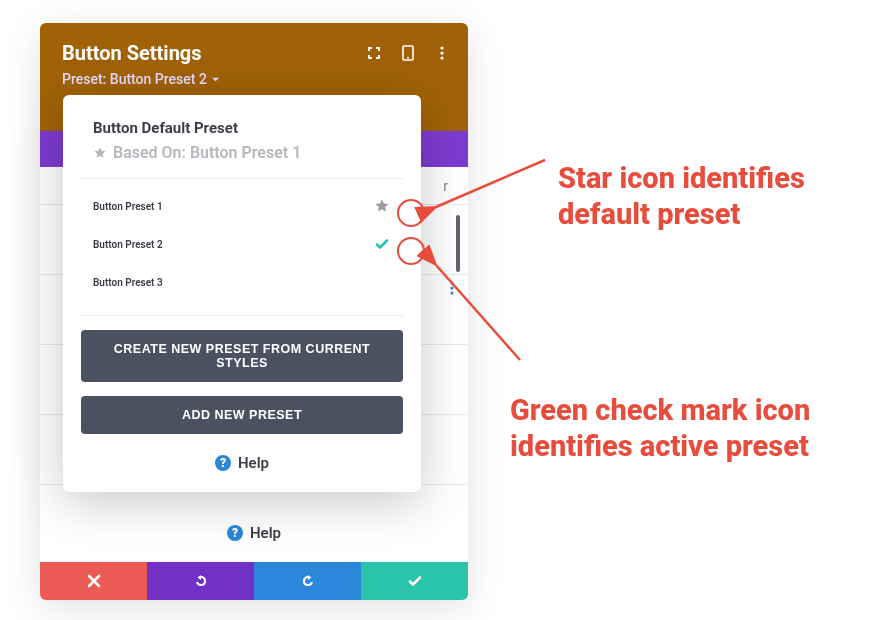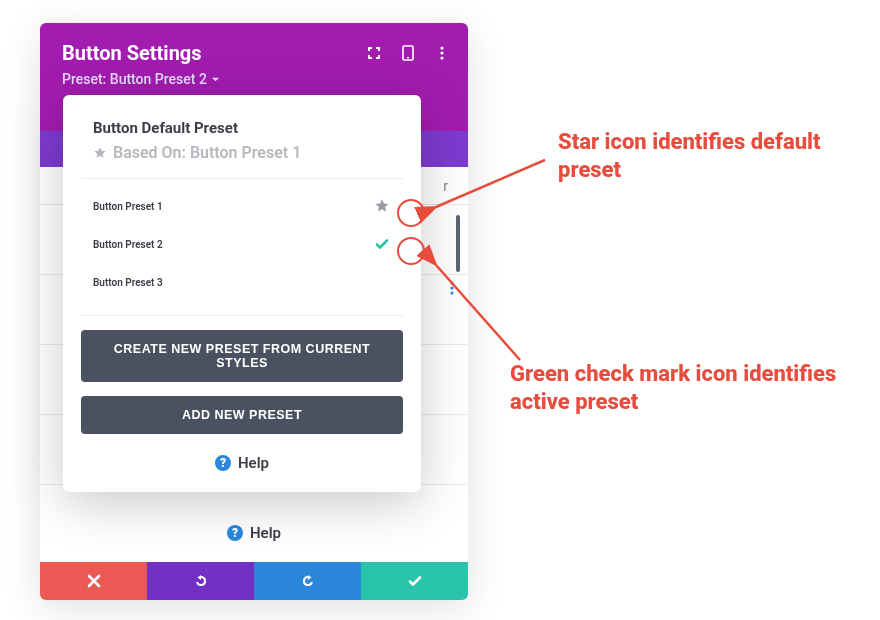--- a/index.html
+++ b/index.html
@@ -15,21 +15,21 @@
     position: absolute;
     left: 40px;
     top: 23px;
     width: 428px;
     border-radius: 6px;
     background: #fff;
     box-shadow: 0 8px 40px rgba(0,0,0,0.12);
     overflow: visible;
   }
   .panel-header {
-    background: #a21caf;
+    background: #a16207;
     color: #fff;
     padding: 18px 22px 14px 22px;
     border-radius: 6px 6px 0 0;
     position: relative;
     height: 108px;
   }
   .panel-title {
     font-size: 20px;
     font-weight: 700;
   }
@@ -211,24 +211,25 @@
   .anno-circle{
     position:absolute;
     width:28px;height:28px;
     border:2px solid #e74c3c;
     border-radius:50%;
     z-index:8;
   }
   .anno-text{
     position:absolute;
     color:#e74c3c;
-    font-size:22px;
+    font-size:29px;
     font-weight:800;
     line-height:1.25;
     z-index:8;
+    margin-top:32px;
   }
   .arrow-svg{position:absolute;z-index:7;}
 </style>
 </head>
 <body>
 
 <svg class="arrow-svg" style="left:0;top:0;" width="880" height="620">
   <defs>
     <marker id="arrowhead" markerWidth="9" markerHeight="7" refX="1" refY="3.5" orient="auto">
       <polygon points="9 0, 0 3.5, 9 7" fill="#e74c3c"></polygon>

